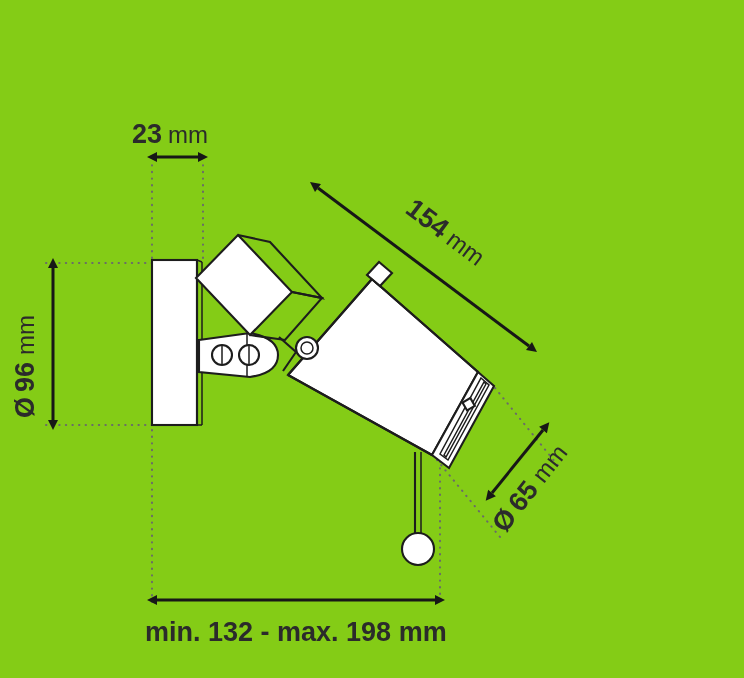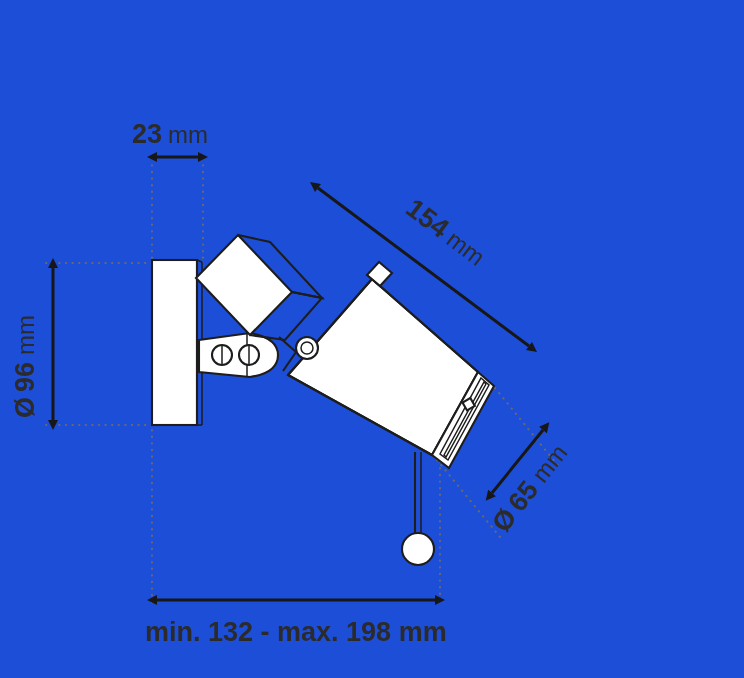--- a/index.html
+++ b/index.html
@@ -8,21 +8,21 @@
     padding: 0;
     background: #ffffff;
   }
   body {
     font-family: "Liberation Sans", sans-serif;
   }
   #drawing-root {
     position: relative;
     width: 744px;
     height: 678px;
-    background: #1d4ed8;
+    background: #84cc16;
     overflow: hidden;
   }
   #drawing-svg {
     position: absolute;
     top: 0;
     left: 0;
     width: 744px;
     height: 678px;
     display: block;
   }

